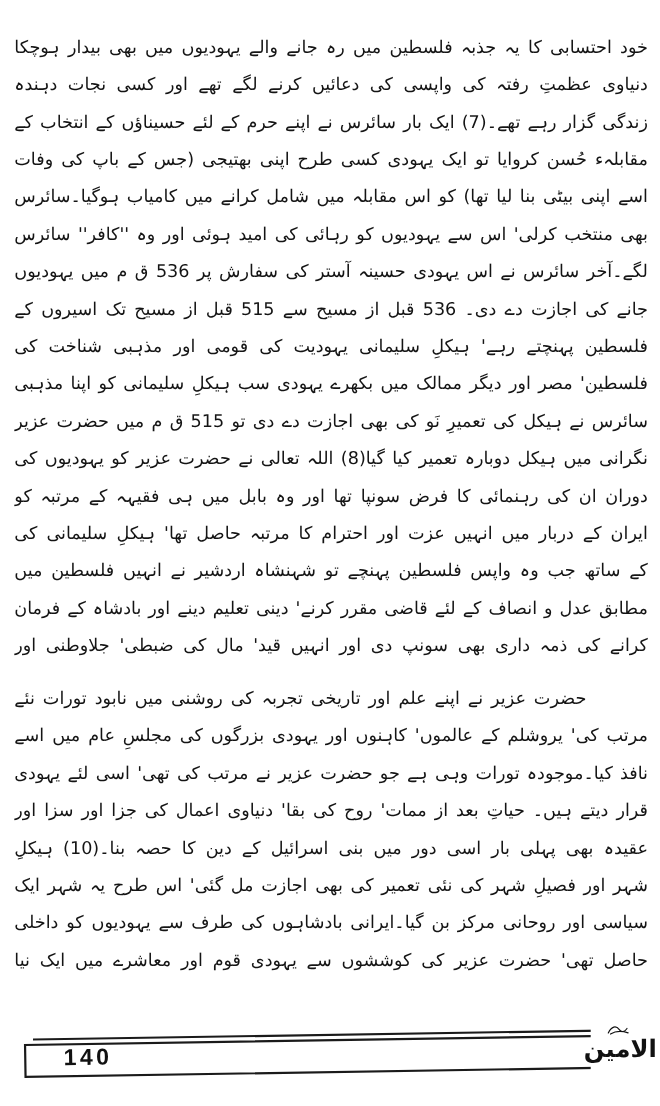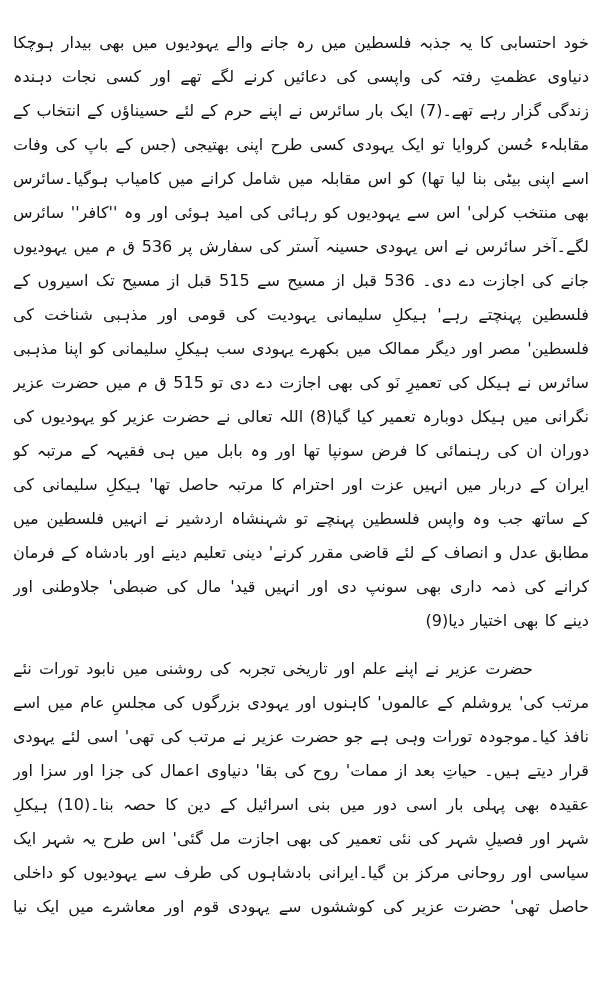--- a/index.html
+++ b/index.html
@@ -92,30 +92,41 @@
       <div class="line">جانے کی اجازت دے دی۔ 536 قبل از مسیح سے 515 قبل از مسیح تک اسیروں کے قافلے ارضِ</div>
       <div class="line">فلسطین پہنچتے رہے' ہیکلِ سلیمانی یہودیت کی قومی اور مذہبی شناخت کی علامت بن گیا۔بابل'</div>
       <div class="line">فلسطین' مصر اور دیگر ممالک میں بکھرے یہودی سب ہیکلِ سلیمانی کو اپنا مذہبی مرکز سمجھتے تھے۔</div>
       <div class="line">سائرس نے ہیکل کی تعمیرِ نَو کی بھی اجازت دے دی تو 515 ق م میں حضرت عزیر اور نبی زکریا کی</div>
       <div class="line">نگرانی میں ہیکل دوبارہ تعمیر کیا گیا(8) اللہ تعالی نے حضرت عزیر کو یہودیوں کی بابل کی اسیری کے</div>
       <div class="line">دوران ان کی رہنمائی کا فرض سونپا تھا اور وہ بابل میں ہی فقیہہ کے مرتبہ کو پہنچ چکے تھے' شہنشاہِ</div>
       <div class="line">ایران کے دربار میں انہیں عزت اور احترام کا مرتبہ حاصل تھا' ہیکلِ سلیمانی کی دوبارہ تعمیر کے حکم</div>
       <div class="line">کے ساتھ جب وہ واپس فلسطین پہنچے تو شہنشاہ اردشیر نے انہیں فلسطین میں شریعتِ موسوی کے</div>
       <div class="line">مطابق عدل و انصاف کے لئے قاضی مقرر کرنے' دینی تعلیم دینے اور بادشاہ کے فرمان پر عمل</div>
       <div class="line">کرانے کی ذمہ داری بھی سونپ دی اور انہیں قید' مال کی ضبطی' جلاوطنی اور موت کی سزائیں</div>
-      <div class="line short">دینے کا بھی اختیار دیا(9)</div>
     </div>
 
     <div class="para second">
       <div class="line indent">حضرت عزیر نے اپنے علم اور تاریخی تجربہ کی روشنی میں نابود تورات نئے سرے سے</div>
       <div class="line">مرتب کی' یروشلم کے عالموں' کاہنوں اور یہودی بزرگوں کی مجلسِ عام میں اسے پڑھ کر سنایا اور</div>
       <div class="line">نافذ کیا۔موجودہ تورات وہی ہے جو حضرت عزیر نے مرتب کی تھی' اسی لئے یہودی انہیں خدا کا بیٹا</div>
       <div class="line">قرار دیتے ہیں۔ حیاتِ بعد از ممات' روح کی بقا' دنیاوی اعمال کی جزا اور سزا اور جنت دوزخ کا</div>
       <div class="line">عقیدہ بھی پہلی بار اسی دور میں بنی اسرائیل کے دین کا حصہ بنا۔(10) ہیکلِ سلیمانی کے بعد یروشلم</div>
       <div class="line">شہر اور فصیلِ شہر کی نئی تعمیر کی بھی اجازت مل گئی' اس طرح یہ شہر ایک بار پھر بنی اسرائیل کا</div>
       <div class="line">سیاسی اور روحانی مرکز بن گیا۔ایرانی بادشاہوں کی طرف سے یہودیوں کو داخلی اور دینی آزادی</div>
       <div class="line">حاصل تھی' حضرت عزیر کی کوششوں سے یہودی قوم اور معاشرے میں ایک نیا جوش و جذبہ</div>
     </div>
 
   </div>
 
+  <div class="footer">
+    <div class="footer-topline"></div>
+    <div class="footer-box">
+      <span class="page-num">140</span>
+    </div>
+    <div class="footer-logo">
+      <svg class="logo-flourish" width="24" height="11" viewBox="0 0 24 11">
+        <path d="M2 8 C5 2, 9 1, 12 5 C14 8, 17 7, 19 4 M4 9 C9 6, 14 6, 20 8" fill="none" stroke="#111" stroke-width="1.1" stroke-linecap="round"></path>
+      </svg>
+      <span class="logo-text" dir="rtl">الامین</span>
+    </div>
+  </div>
 
 </div>
 
 </body></html>

